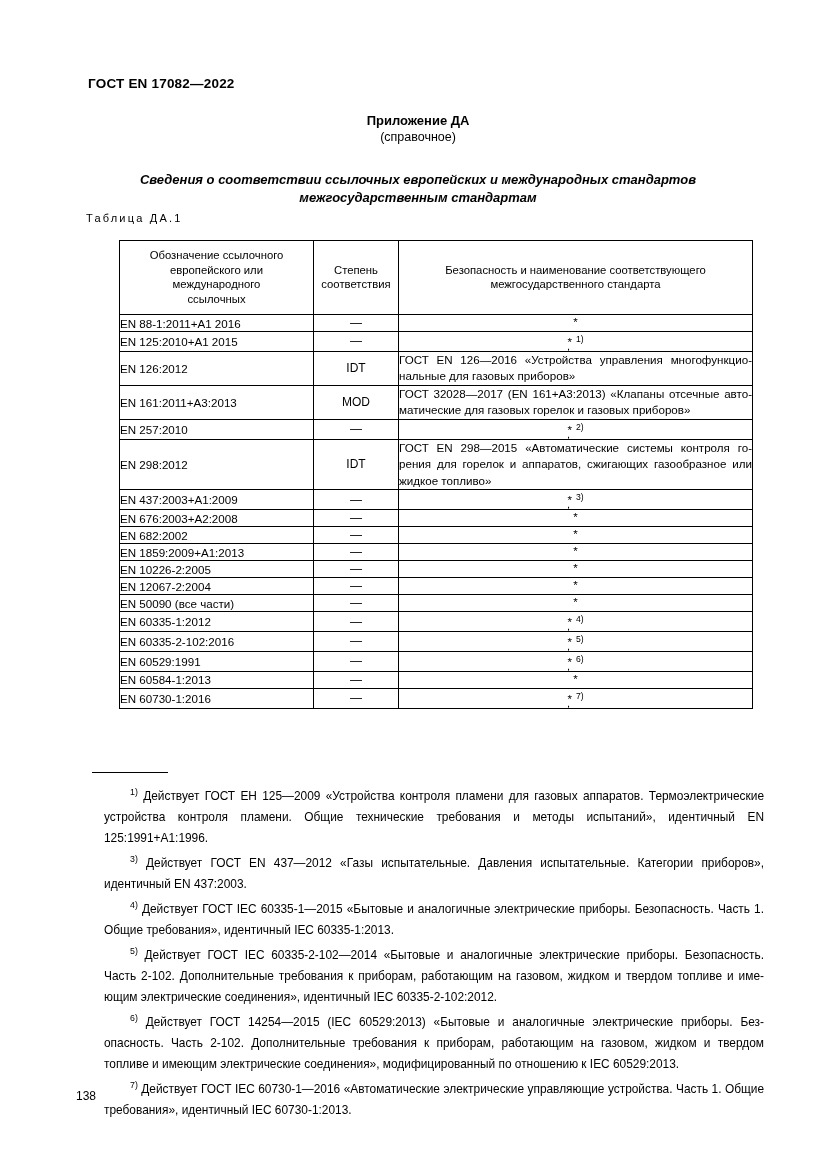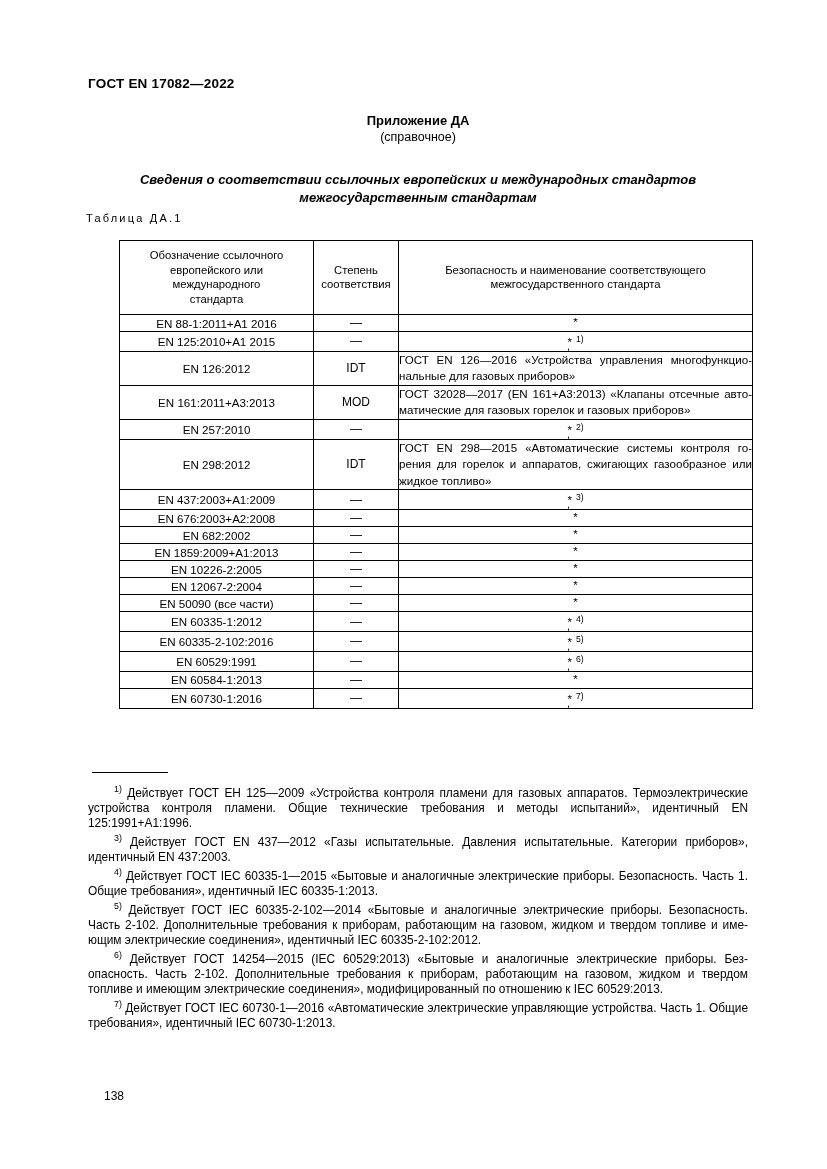--- a/index.html
+++ b/index.html
@@ -91,21 +91,21 @@
     padding: 7px 6px 8px 6px;
     line-height: 14.5px;
     font-size: 11.3px;
   }
   .col-ref   { width: 194px; }
   .col-deg   { width: 85px;  }
   .col-gost  { width: 354px; }
 
   .cell-ref {
     padding: 6px 4px 6px 10px;
-    text-align: center;
+    text-align: left;
     line-height: 15px;
   }
   .cell-deg {
     text-align: center;
     line-height: 15px;
     padding: 6px 2px;
   }
   .cell-gost-center {
     text-align: center;
     line-height: 15px;
@@ -143,41 +143,41 @@
   .footnote-rule {
     position: absolute;
     left: 92px;
     top: 772px;
     width: 76px;
     height: 0;
     border-top: 1.4px solid #000000;
   }
   .footnotes {
     position: absolute;
-    left: 88px;
+    left: 104px;
     top: 782px;
     width: 660px;
     font-size: 11.9px;
-    line-height: 15px;
+    line-height: 21px;
   }
   .footnotes p {
     margin: 0;
     text-indent: 26px;
     text-align: justify;
     text-align-last: left;
   }
   .footnotes sup {
     font-size: 8.8px;
     vertical-align: super;
   }
 
   
   .page-number {
     position: absolute;
-    left: 104px;
+    left: 76px;
     top: 1089px;
     font-size: 12px;
   }
 </style>
 </head>
 <body>
 
 <div class="page">
 
   <div class="doc-header">ГОСТ EN 17082—2022</div>
@@ -197,21 +197,21 @@
     <colgroup>
       <col class="col-ref">
       <col class="col-deg">
       <col class="col-gost">
     </colgroup>
     <thead>
       <tr>
         <th>
           <span>Обозначение ссылочного</span><br>
           <span>европейского или международного</span><br>
-          <span>стандарта</span>
+          <span>ссылочных</span>
         </th>
         <th>
           <span>Степень</span><br>
           <span>соответствия</span>
         </th>
         <th>
           <span>Безопасность и наименование соответствующего</span><br>
           <span>межгосударственного стандарта</span>
         </th>
       </tr>

